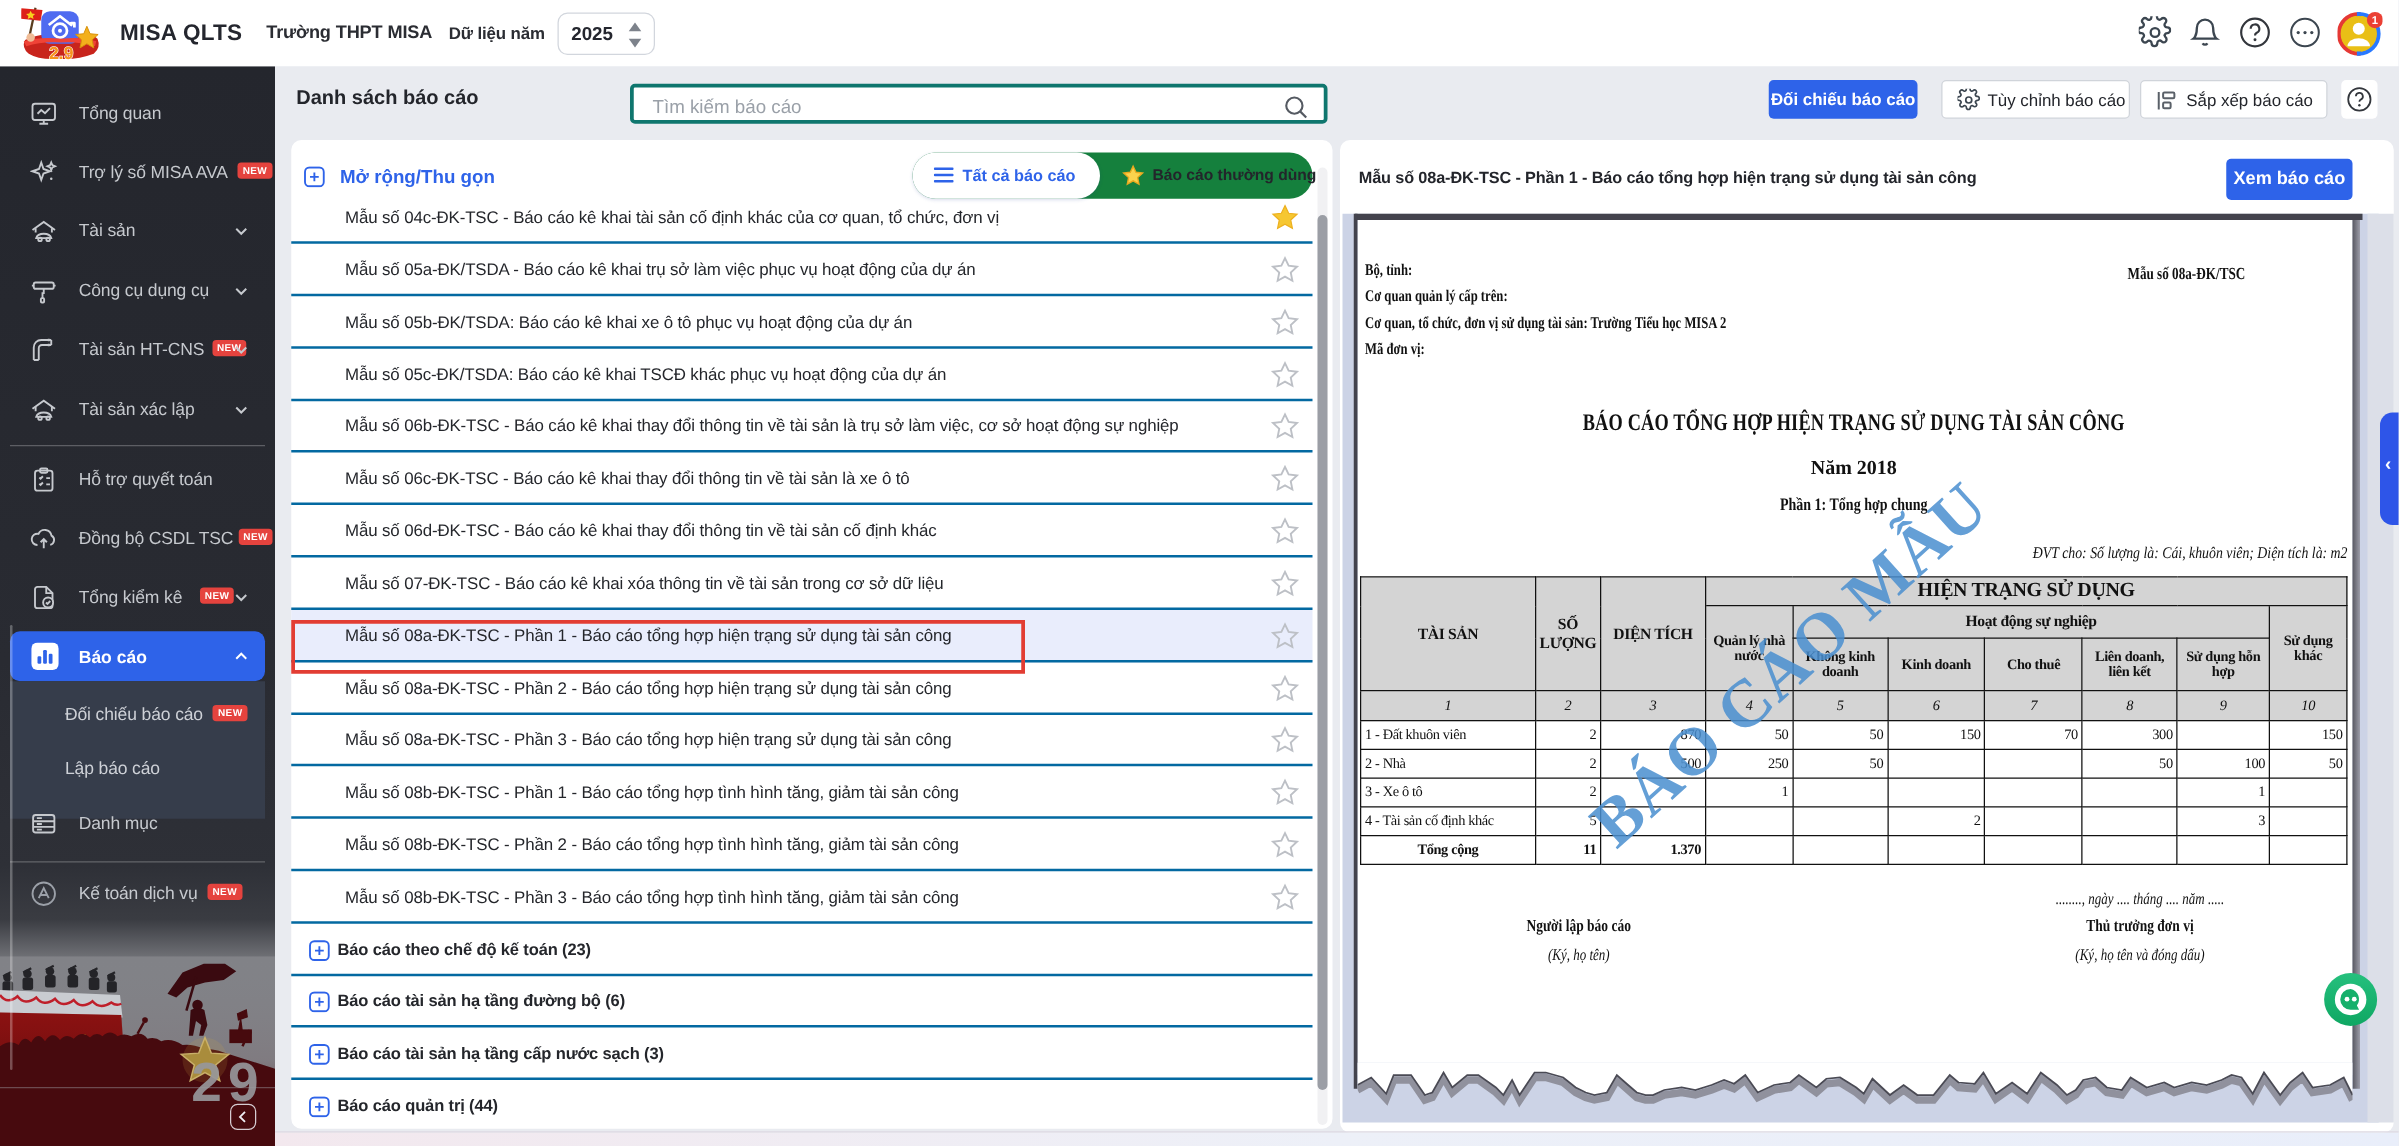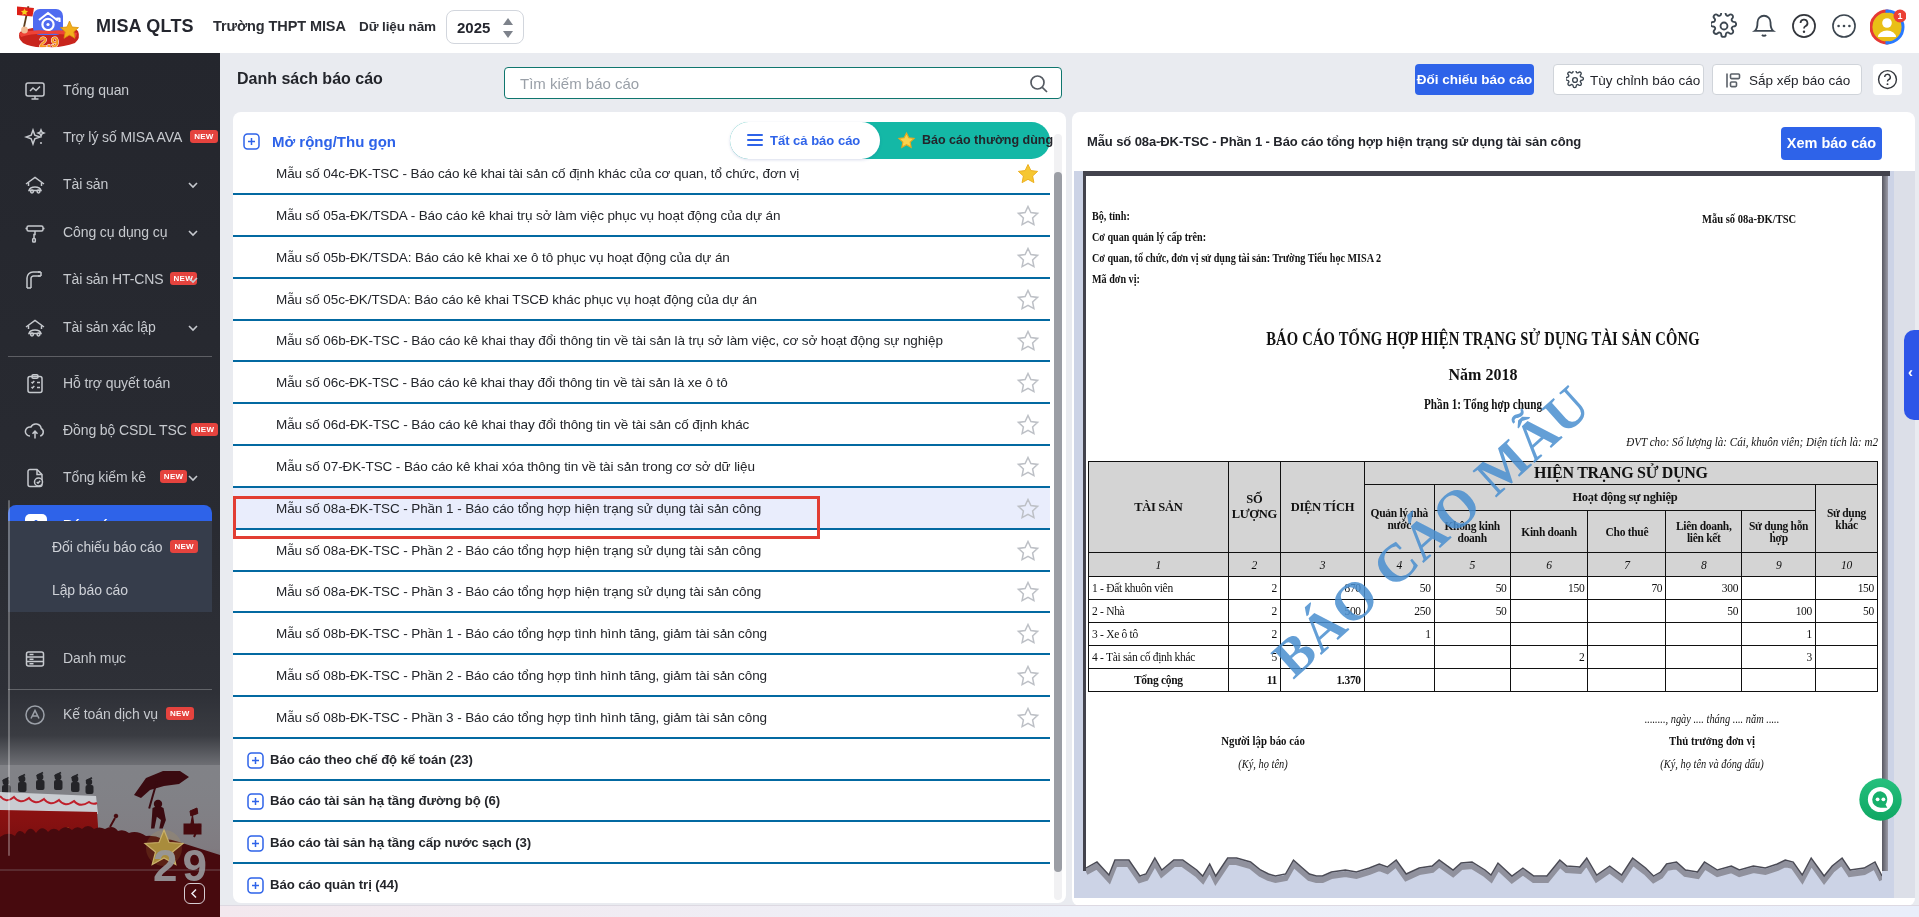--- a/index.html
+++ b/index.html
@@ -17,29 +17,29 @@
 .tico{position:absolute;top:13px;width:26px;height:26px}
 
 #sidebar{position:absolute;left:0;top:53px;width:220px;height:864px;background:linear-gradient(180deg,#24262d 0%,#292b32 55%,#2e3037 74%,#3a3c42 79%,#7e7f84 83.5%);overflow:hidden;z-index:20}
 .mi{position:absolute;left:0;width:192px;height:48px}
 .mi .ic{position:absolute;left:24px;top:13px;width:22px;height:22px}
 .mi .tx{position:absolute;left:63px;top:15px;font-size:14px;letter-spacing:-.1px;color:#c6c9ce;white-space:nowrap}
 .mi .ch{position:absolute;left:187px;top:18px;width:12px;height:12px}
 .newb{display:inline-block;background:#e5433e;color:#fff;font-size:8px;font-weight:bold;border-radius:3px;padding:2px 4px;vertical-align:3px;margin-left:6px;letter-spacing:.3px}
 .sep{position:absolute;left:8px;width:204px;height:1px;background:rgba(255,255,255,.25)}
 #active{position:absolute;left:8px;top:452px;width:204px;height:40px;background:#2e63e9;border-radius:8px}
-#submenu{position:absolute;left:8px;top:468px;width:204px;height:91px;background:#363d4b}
+#submenu{position:absolute;left:8px;top:492px;width:204px;height:110px;background:#363d4b}
 .smi{position:absolute;left:44px;font-size:14px;letter-spacing:-.1px;color:#ced1d7;white-space:nowrap}
 
 #lphead{position:absolute;left:237px;top:70px;font-size:16px;font-weight:bold;color:#23252b}
-#search{position:absolute;left:504px;top:67px;width:558px;height:32px;background:#fff;border:1px solid #0f766e;border-radius:4px}
+#search{position:absolute;left:504px;top:67px;width:558px;height:32px;background:#fff;border:3px solid #0f766e;border-radius:4px}
 #search span{position:absolute;left:15px;top:7px;font-size:15px;color:#9aa0a8}
 #card{position:absolute;left:233px;top:112px;width:833px;height:791px;background:#fff;border-radius:8px;z-index:5;overflow:hidden}
 .expli{position:absolute;left:272px;top:133px;font-size:15px;font-weight:bold;color:#2e63e9;z-index:6}
-#toggle{position:absolute;left:730px;top:122px;width:320px;height:37px;background:#14b8a6;border-radius:19px;z-index:6}
+#toggle{position:absolute;left:730px;top:122px;width:320px;height:37px;background:#15803d;border-radius:19px;z-index:6}
 #tog1{position:absolute;left:0px;top:0px;width:150px;height:37px;background:#fff;border-radius:19px;box-shadow:0 1px 3px rgba(40,60,150,.18)}
 #tog1 span{position:absolute;left:40px;top:11px;font-size:13px;font-weight:bold;color:#2e63e9;white-space:nowrap}
 #tog2{position:absolute;left:192px;top:11px;font-size:12.5px;font-weight:bold;color:#23252b;white-space:nowrap}
 .row{position:absolute;left:233px;width:817px;height:42px;border-bottom:2px solid #0369a1;z-index:5}
 .row .t{position:absolute;left:43px;top:13px;font-size:13.5px;letter-spacing:-.1px;color:#24262b;white-space:nowrap}
 .row .st{position:absolute;right:10px;top:9px;width:24px;height:24px}
 .grow .t{left:37px;font-weight:bold;font-size:13.2px;letter-spacing:-.1px}
 .plus{position:absolute;left:14px;top:13px;width:17px;height:17px}
 #selrow{background:#e9edfc}
 #redbox{position:absolute;left:233px;top:496px;width:587px;height:43px;border:3px solid #e23d33;z-index:8}

